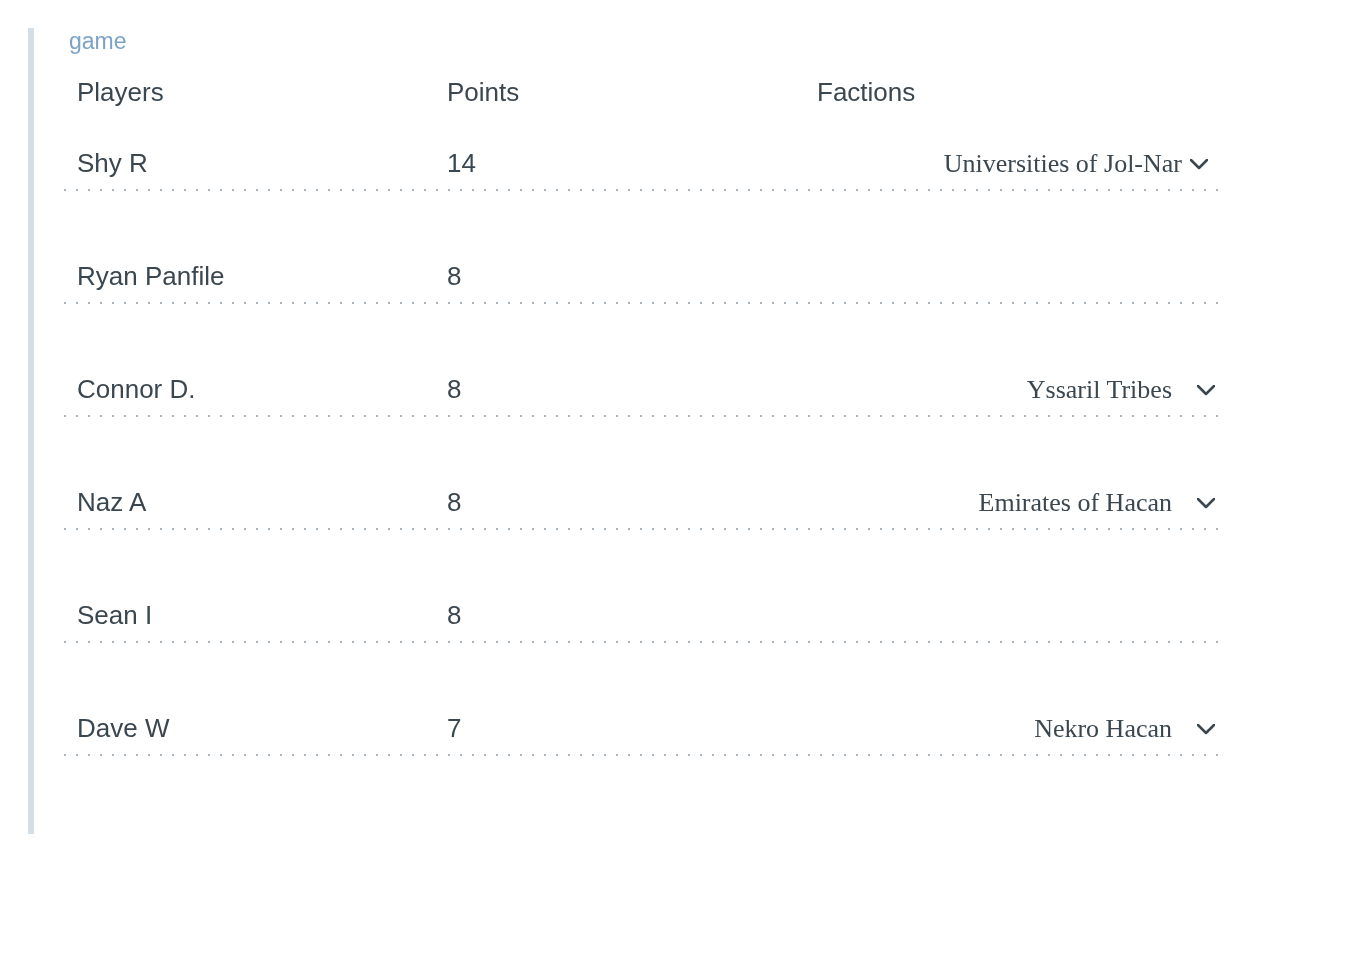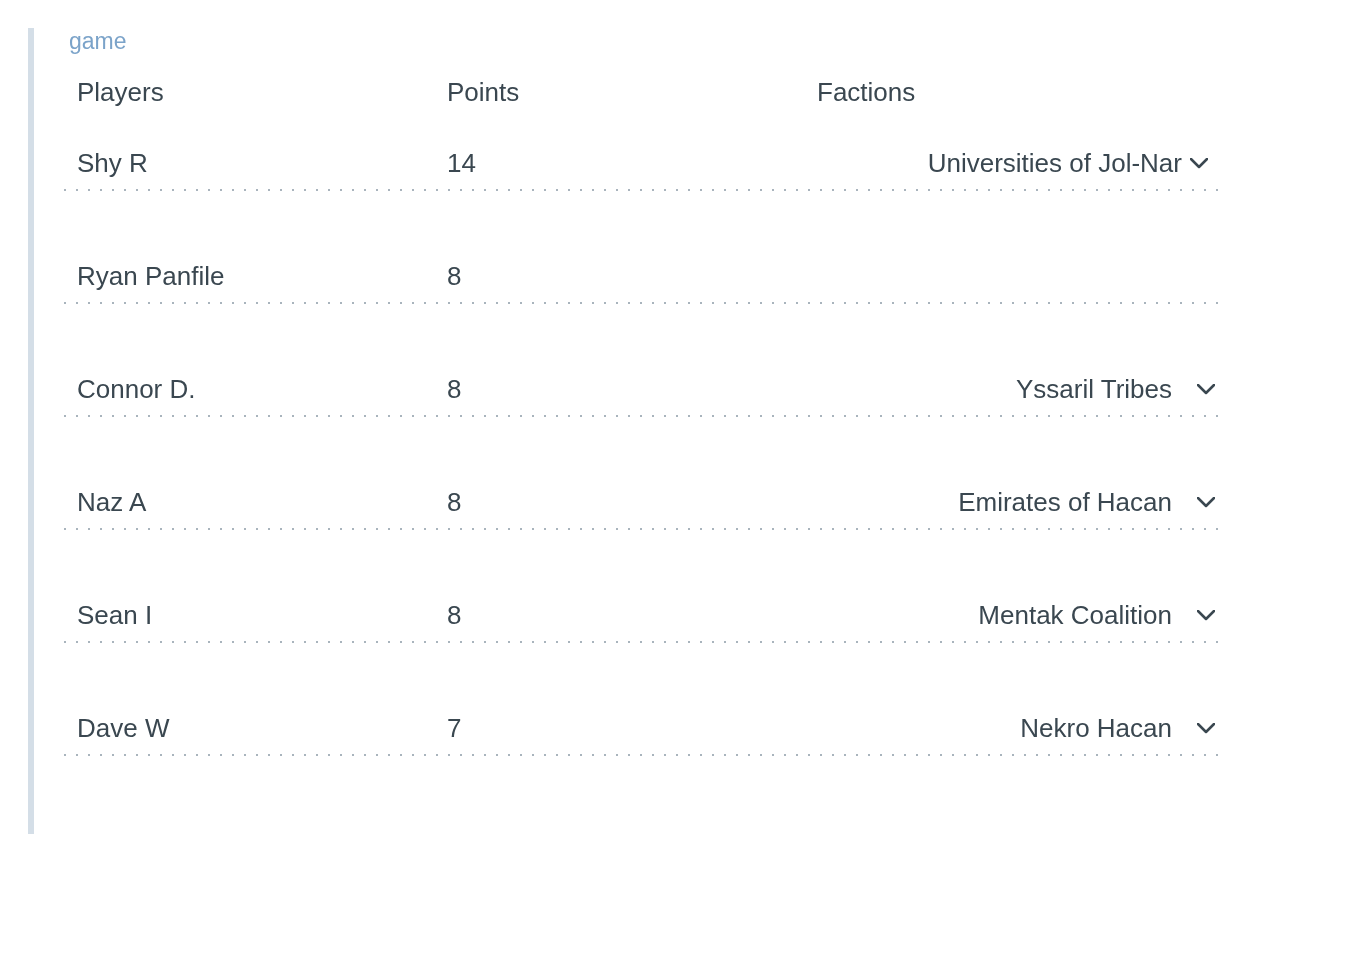--- a/index.html
+++ b/index.html
@@ -84,20 +84,21 @@
       flex: 0 0 370px;
     }
     .col-points {
       flex: 0 0 347px;
     }
     .col-faction {
       flex: 1;
       display: flex;
       align-items: flex-end;
       justify-content: flex-start;
+      font-family: Liberation Serif, serif;
     }
     .faction-select {
       display: flex;
       align-items: center;
       justify-content: space-between;
       width: 100%;
       cursor: pointer;
     }
     .faction-text {
       text-align: right;
@@ -186,30 +187,20 @@
               </svg>
           </span>
         </div>
       </div>
     </div>
     <div class="row-spacer"></div>
 
     <div class="data-row row-4">
       <div class="col-player">Sean I</div>
       <div class="col-points">8</div>
-      <div class="col-faction">
-        <div class="faction-select">
-          <span class="faction-text">Mentak Coalition</span>
-          <span class="chevron">
-            <svg viewBox="0 0 18 11" fill="none">
-                <path d="M1 1 L9 9 L17 1" stroke="#3a4750" stroke-width="2.5" stroke-linecap="round" stroke-linejoin="round"></path>
-              </svg>
-          </span>
-        </div>
-      </div>
     </div>
     <div class="row-spacer"></div>
 
     <div class="data-row row-5">
       <div class="col-player">Dave W</div>
       <div class="col-points">7</div>
       <div class="col-faction">
         <div class="faction-select">
           <span class="faction-text">Nekro Hacan</span>
           <span class="chevron">

